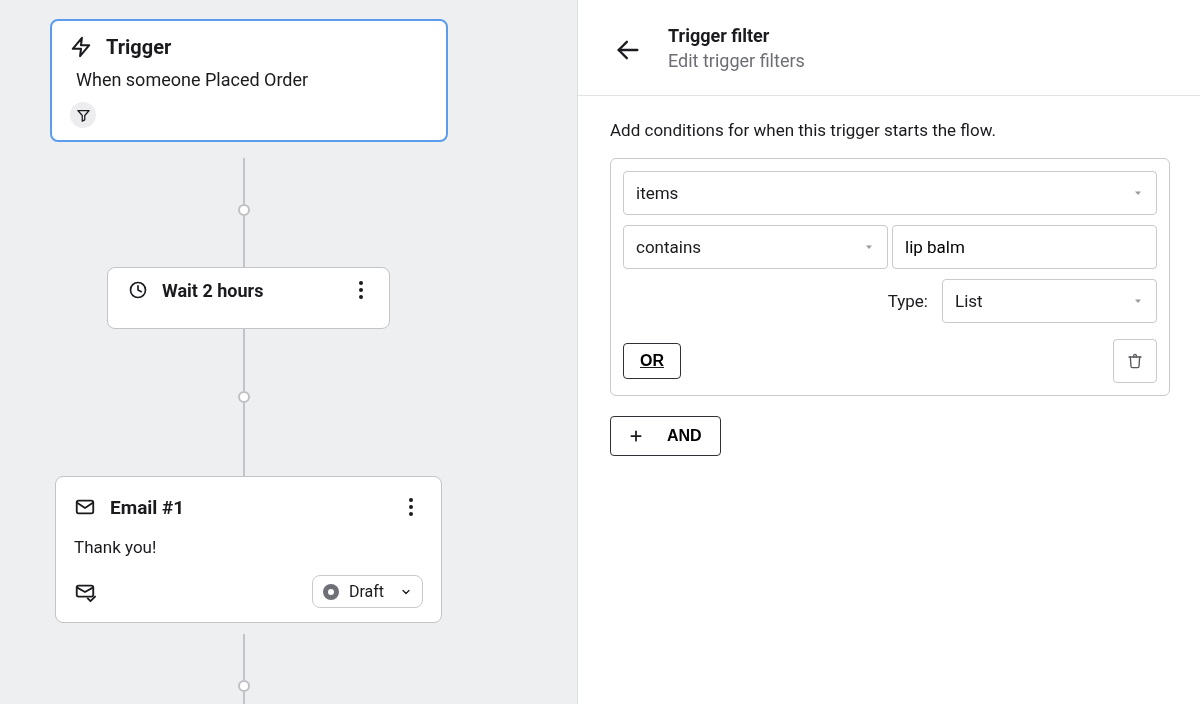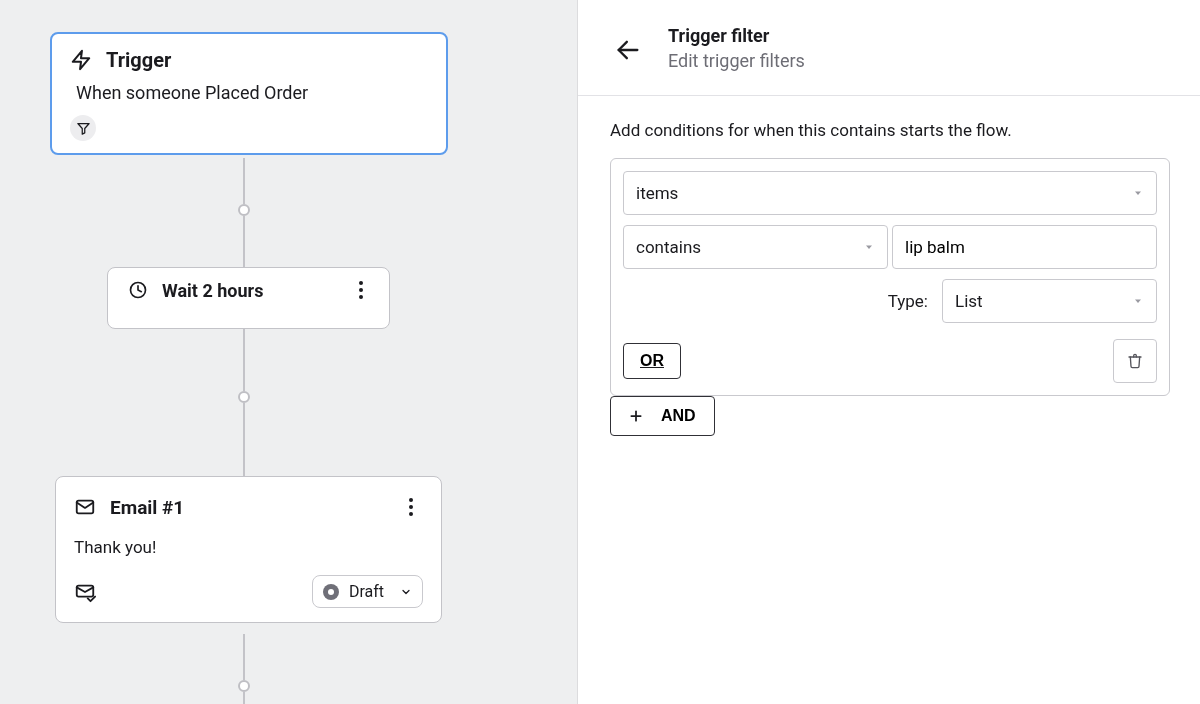--- a/index.html
+++ b/index.html
@@ -6,21 +6,21 @@
   html, body { margin:0; padding:0; height:100%; font-family: -apple-system, BlinkMacSystemFont, "Segoe UI", Roboto, Helvetica, Arial, sans-serif; color:#1b1b1f; }
   body { display:flex; width:1200px; height:704px; overflow:hidden; background:#fff; }
 
   
   .canvas { width:578px; height:100%; background:#eeeff0; position:relative; border-right:1px solid #dcdcde; }
   .node { position:absolute; background:#fff; border:1px solid #c3c3c8; border-radius:8px; }
   .connector-dot { position:absolute; width:12px; height:12px; border:2px solid #bfbfc4; border-radius:50%; background:#fff; left:244px; transform:translateX(-50%); }
   .connector-line { position:absolute; width:2px; background:#c3c3c8; left:243px; }
 
   
-  .node-trigger { left:50px; top:32px; width:398px; padding:14px 18px 12px 18px; border:2px solid #5d9cec; }
+  .node-trigger { left:50px; top:19px; width:398px; padding:14px 18px 12px 18px; border:2px solid #5d9cec; }
   .node-header { display:flex; align-items:center; gap:14px; font-size:20px; font-weight:700; }
   .node-sub { font-size:18px; margin-top:10px; font-weight:400;margin-left:6px; }
   .trigger-filter-badge { margin-top:12px; display:inline-flex; align-items:center; justify-content:center; width:26px; height:26px; border-radius:50%; background:#ededef; }
 
   
   .node-wait { left:107px; top:267px; width:283px; height:62px; display:flex; align-items:center; padding:0 16px 16px 20px; }
   .node-wait .label { margin-left:14px; font-size:18px; font-weight:700; flex:1; }
   .kebab { width:24px; height:24px; display:flex; align-items:center; justify-content:center; cursor:pointer; }
   .kebab svg { width:4px; height:18px; }
 
@@ -50,21 +50,21 @@
   .sel .caret { margin-left:auto; }
   .row2 { display:flex; gap:4px; margin-top:10px; }
   .row2 .sel { flex:1; }
   .inp { flex:1; height:44px; border:1px solid #c9c9ce; border-radius:4px; padding:0 12px; font-size:17px; background:#fff; }
   .row3 { display:flex; align-items:center; justify-content:flex-end; gap:14px; margin-top:10px; }
   .row3 .type-lbl { font-size:17px; }
   .row3 .sel { width:215px; }
   .cond-footer { display:flex; align-items:center; justify-content:space-between; margin-top:16px;text-decoration:underline; }
   .or-btn { border:1px solid #303036; border-radius:4px; padding:8px 16px; font-size:16px; font-weight:700; background:#fff; cursor:pointer; }
   .trash-btn { border:1px solid #c9c9ce; border-radius:4px; width:44px; height:44px; display:flex; align-items:center; justify-content:center; background:#fff; cursor:pointer;}
-  .and-btn { display:inline-flex; align-items:center; gap:18px; border:1px solid #303036; border-radius:4px; padding:10px 18px; font-size:16px; font-weight:700; background:#fff; cursor:pointer; }
+  .and-btn { display:inline-flex; align-items:center; gap:24px; border:1px solid #303036; border-radius:4px; padding:10px 18px; font-size:16px; font-weight:700; background:#fff; cursor:pointer; margin-top:20px; }
 
   .icon { display:inline-flex; align-items:center; justify-content:center; }
   .caret svg, .chev svg { width:12px; height:12px; }
   input { font-family:inherit; }
 </style>
 </head>
 <body>
 
 <div class="canvas">
 
@@ -164,21 +164,21 @@
         </svg>
     </div>
     <div>
       <div class="panel-title">Trigger filter</div>
       <div class="panel-sub">Edit trigger filters</div>
     </div>
   </div>
 
   <div class="divider"></div>
 
-  <div class="instr">Add conditions for when this contains starts the flow.</div>
+  <div class="instr">Add conditions for when this trigger starts the flow.</div>
 
   <div class="cond-block">
     <div class="sel">
       <span>items</span>
       <span class="caret icon">
         <svg viewBox="0 0 24 24" fill="#9a9aa1">
             <polygon points="6 9 18 9 12 16"></polygon>
           </svg>
       </span>
     </div>

